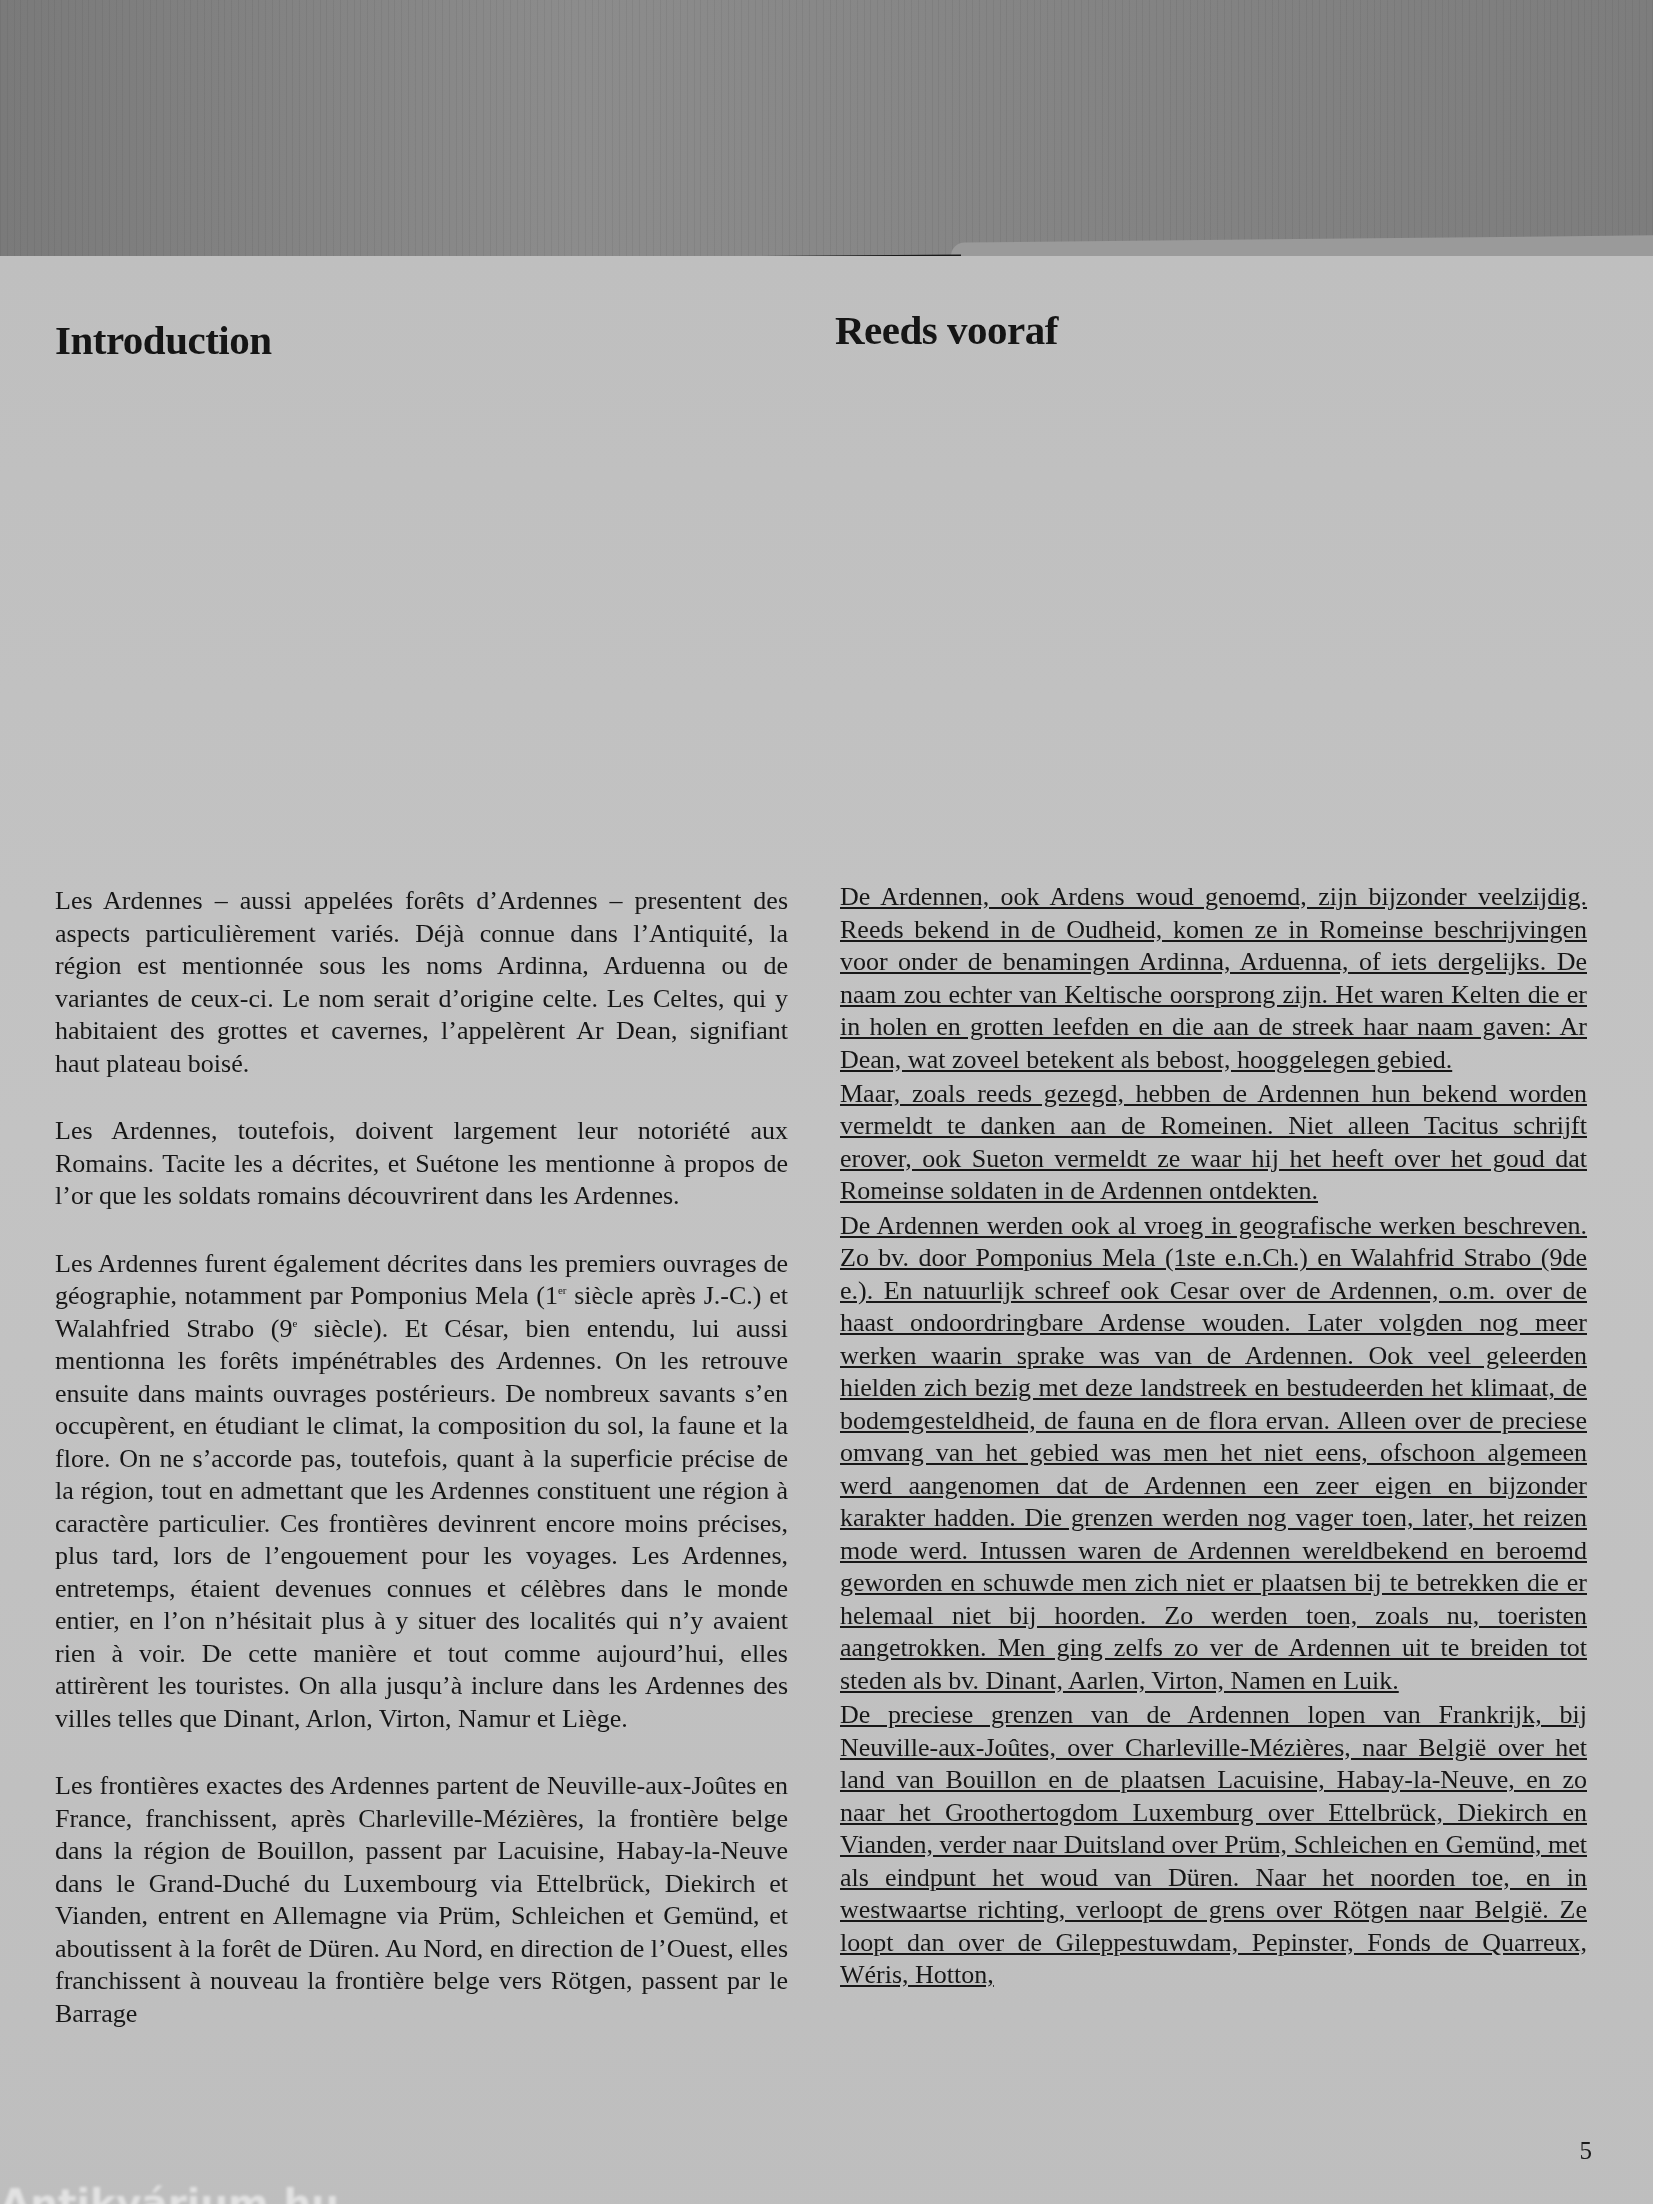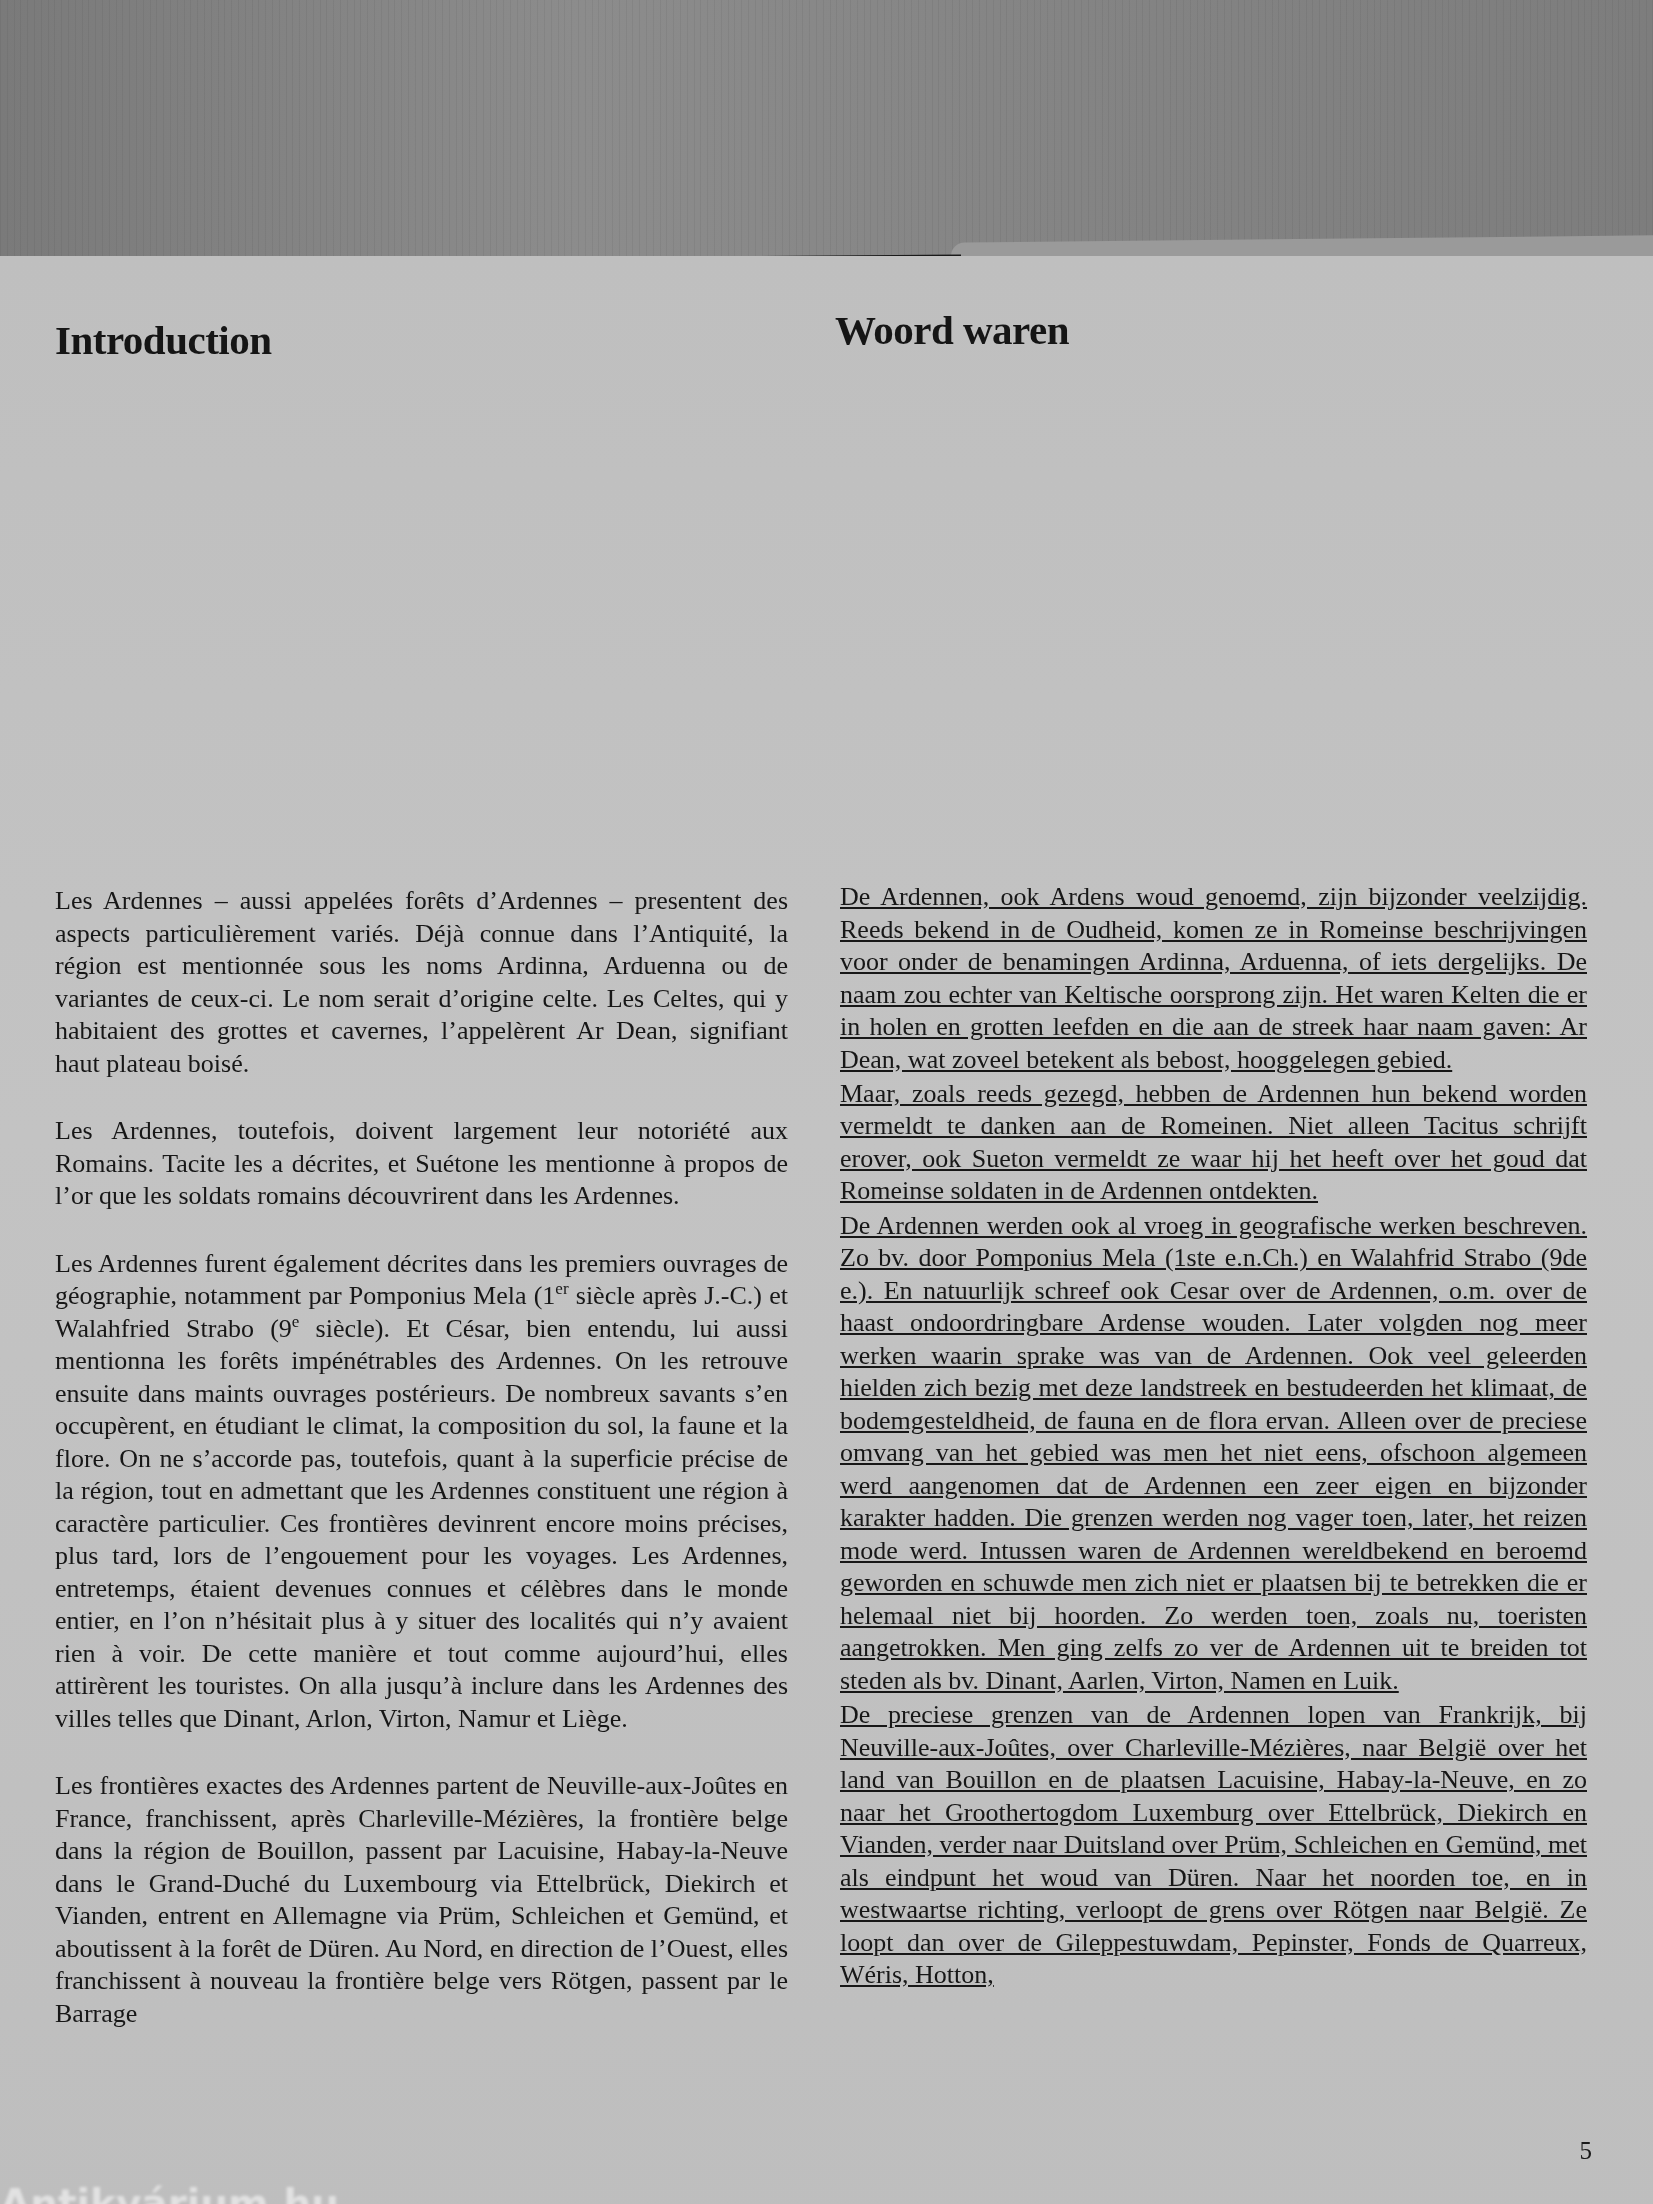--- a/index.html
+++ b/index.html
@@ -38,40 +38,40 @@
     .heading.nl { left: 835px; top: 50px; }
     .col {
       position: absolute; color: #171717; font-size: 26px; line-height: 32.5px;
       text-align: justify; hyphens: manual;
     }
     .col.fr { left: 55px; top: 629px; width: 733px; }
     .col.nl { left: 840px; top: 625px; width: 747px; }
     .col p { margin: 0; }
     .col.fr p { margin-bottom: 35px; }
     .col.nl p { margin-bottom: 1.9px; text-decoration: underline; }
-    sup { font-size: 17px; line-height: 0; vertical-align: 9.7px; font-family: Liberation Serif, serif; }
+    sup { font-size: 11px; line-height: 0; vertical-align: 9.7px; font-family: Liberation Serif, serif; }
     .page-number {
       position: absolute; right: 62px; top: 1881px; font-size: 25px; color: #1a1a1a;
     }
     .watermark {
       position: absolute; left: 0px; top: 2181px; font-family: "DejaVu Sans", sans-serif;
       font-weight: bold; font-size: 39px; color: rgba(255,255,255,0.55);
       filter: blur(1.5px);
     }
   </style>
 </head>
 <body>
 
 <div class="backdrop"></div>
 <div class="back-page-strip"></div>
 <div class="spine-line"></div>
 
 <div class="page">
   <h1 class="heading fr">Introduction</h1>
-  <h1 class="heading nl">Woord waren</h1>
+  <h1 class="heading nl">Reeds vooraf</h1>
 
   <div class="col fr">
     <p>Les Ardennes – aussi appelées forêts d’Ardennes – presentent des aspects particulièrement variés. Déjà connue dans l’Antiquité, la région est mentionnée sous les noms Ardinna, Arduenna ou de variantes de ceux-ci. Le nom serait d’origine celte. Les Celtes, qui y habitaient des grottes et cavernes, l’appelèrent Ar Dean, signifiant haut plateau boisé.</p>
     <p>Les Ardennes, toutefois, doivent largement leur notoriété aux Romains. Tacite les a décrites, et Suétone les mentionne à propos de l’or que les soldats romains découvrirent dans les Ardennes.</p>
     <p><span>Les Ardennes furent également décrites dans les premiers ouvrages de géographie, notamment par Pomponius Mela (1</span><sup>er</sup><span> siècle après J.-C.) et Walahfried Strabo (9</span><sup>e</sup><span> siècle). Et César, bien entendu, lui aussi mentionna les forêts impénétrables des Ardennes. On les retrouve ensuite dans maints ouvrages postérieurs. De nombreux savants s’en occupèrent, en étudiant le climat, la composition du sol, la faune et la flore. On ne s’accorde pas, toutefois, quant à la superficie précise de la région, tout en admettant que les Ardennes constituent une région à caractère particulier. Ces frontières devinrent encore moins précises, plus tard, lors de l’engouement pour les voyages. Les Ardennes, entretemps, étaient devenues connues et célèbres dans le monde entier, en l’on n’hésitait plus à y situer des localités qui n’y avaient rien à voir. De cette manière et tout comme aujourd’hui, elles attirèrent les touristes. On alla jusqu’à inclure dans les Ardennes des villes telles que Dinant, Arlon, Virton, Namur et Liège.</span></p>
     <p>Les frontières exactes des Ardennes partent de Neuville-aux-Joûtes en France, franchissent, après Charleville-Mézières, la frontière belge dans la région de Bouillon, passent par Lacuisine, Habay-la-Neuve dans le Grand-Duché du Luxembourg via Ettelbrück, Diekirch et Vianden, entrent en Allemagne via Prüm, Schleichen et Gemünd, et aboutissent à la forêt de Düren. Au Nord, en direction de l’Ouest, elles franchissent à nouveau la frontière belge vers Rötgen, passent par le Barrage</p>
   </div>
 
   <div class="col nl">
     <p>De Ardennen, ook Ardens woud genoemd, zijn bijzonder veelzijdig. Reeds bekend in de Oudheid, komen ze in Romeinse beschrijvingen voor onder de benamingen Ardinna, Arduenna, of iets dergelijks. De naam zou echter van Keltische oorsprong zijn. Het waren Kelten die er in holen en grotten leefden en die aan de streek haar naam gaven: Ar Dean, wat zoveel betekent als bebost, hooggelegen gebied.</p>

